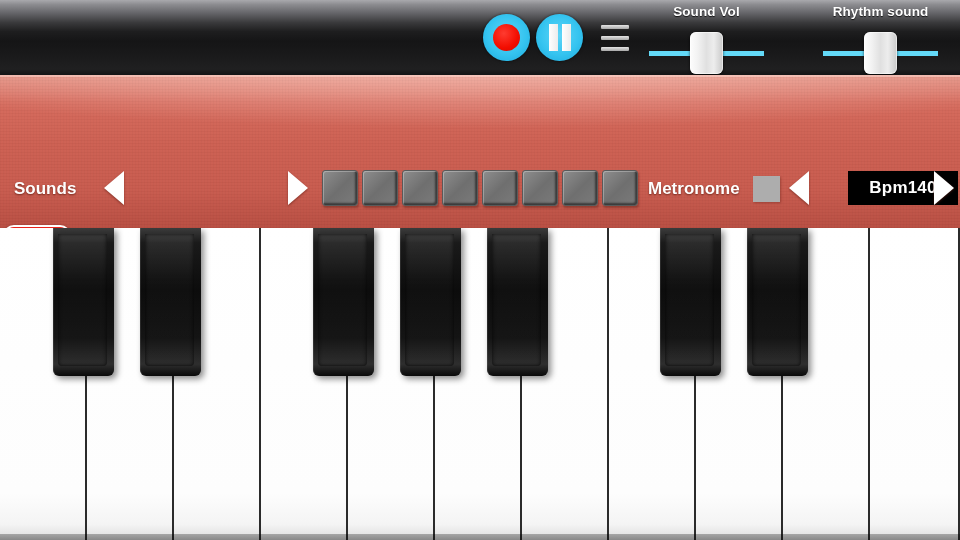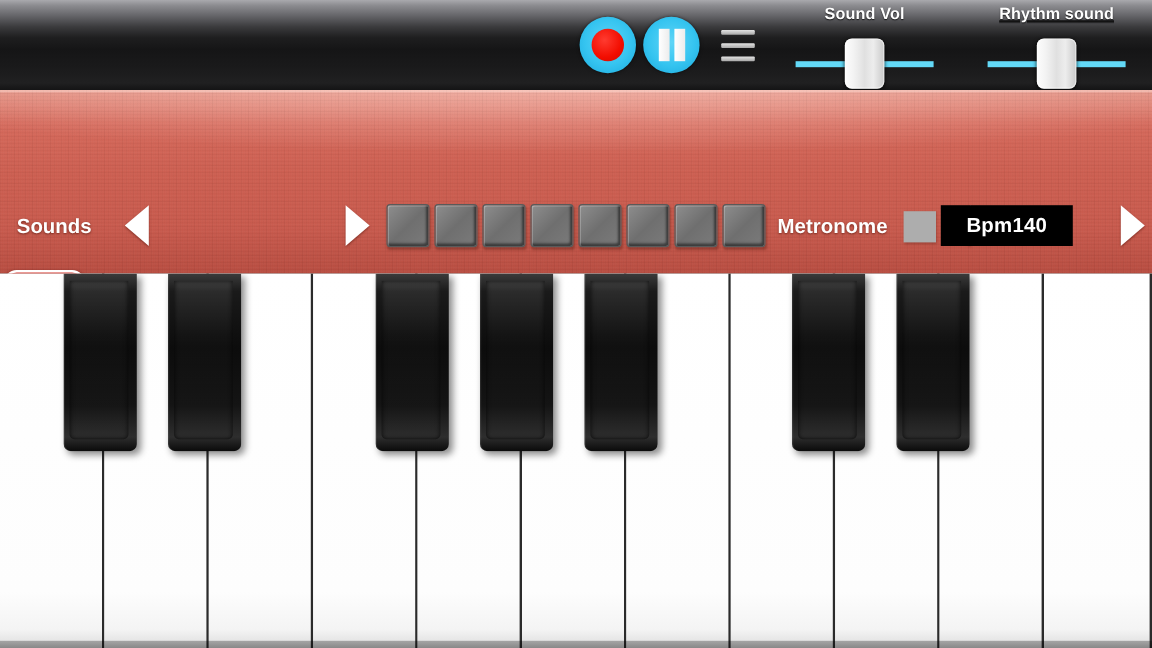--- a/index.html
+++ b/index.html
@@ -114,23 +114,23 @@
   .slider-thumb {
     position: absolute;
     top: 2px;
     width: 33px; height: 42px;
     border-radius: 6px;
     background: linear-gradient(to right,
       #fdfdfd 0%, #f3f3f3 22%, #e0e0e0 50%, #ededed 72%, #c9c9c9 100%);
     box-shadow: 0 1px 3px rgba(0,0,0,0.7), inset 0 0 0 1px rgba(255,255,255,0.55);
   }
 
-  #slider-sound { left: 663px; width: 115px; }
+  #slider-sound { left: 649px; width: 115px; }
   #slider-sound .slider-thumb { left: 41px; }
-  #slider-rhythm { left: 823px; width: 115px; text-decoration: underline; }
+  #slider-rhythm { left: 823px; width: 115px; }
   #slider-rhythm .slider-thumb { left: 41px; }
 
   
   .redpanel {
     position: absolute;
     left: 0; top: 75px;
     width: 960px; height: 153px;
     background:
       radial-gradient(ellipse 140% 90% at 50% -15%, rgba(255,205,195,0.75) 0%, rgba(255,190,178,0.0) 55%),
       linear-gradient(to bottom, #e08a7c 0%, #d5695b 18%, #cd5f51 45%, #c85a4d 75%, #b84d41 100%);
@@ -327,21 +327,21 @@
     <div class="pad" style="left:522px;"></div>
     <div class="pad" style="left:562px;"></div>
     <div class="pad" style="left:602px;"></div>
 
     <div class="rp-label" style="left:648px; top:104px;">Metronome</div>
 
     <div class="flatsq" style="left:753px; top:101px; width:27px; height:26px;"></div>
 
     <div class="arrow left" style="left:789px; top:96px;"></div>
 
-    <div class="valbox" style="left:784px; top:96px; width:110px; height:34px;">Bpm140</div>
+    <div class="valbox" style="left:848px; top:96px; width:110px; height:34px;">Bpm140</div>
 
     <div class="arrow right" style="left:934px; top:96px;"></div>
 
     <div class="logo">
       
       
     </div>
 
   </div>
 

